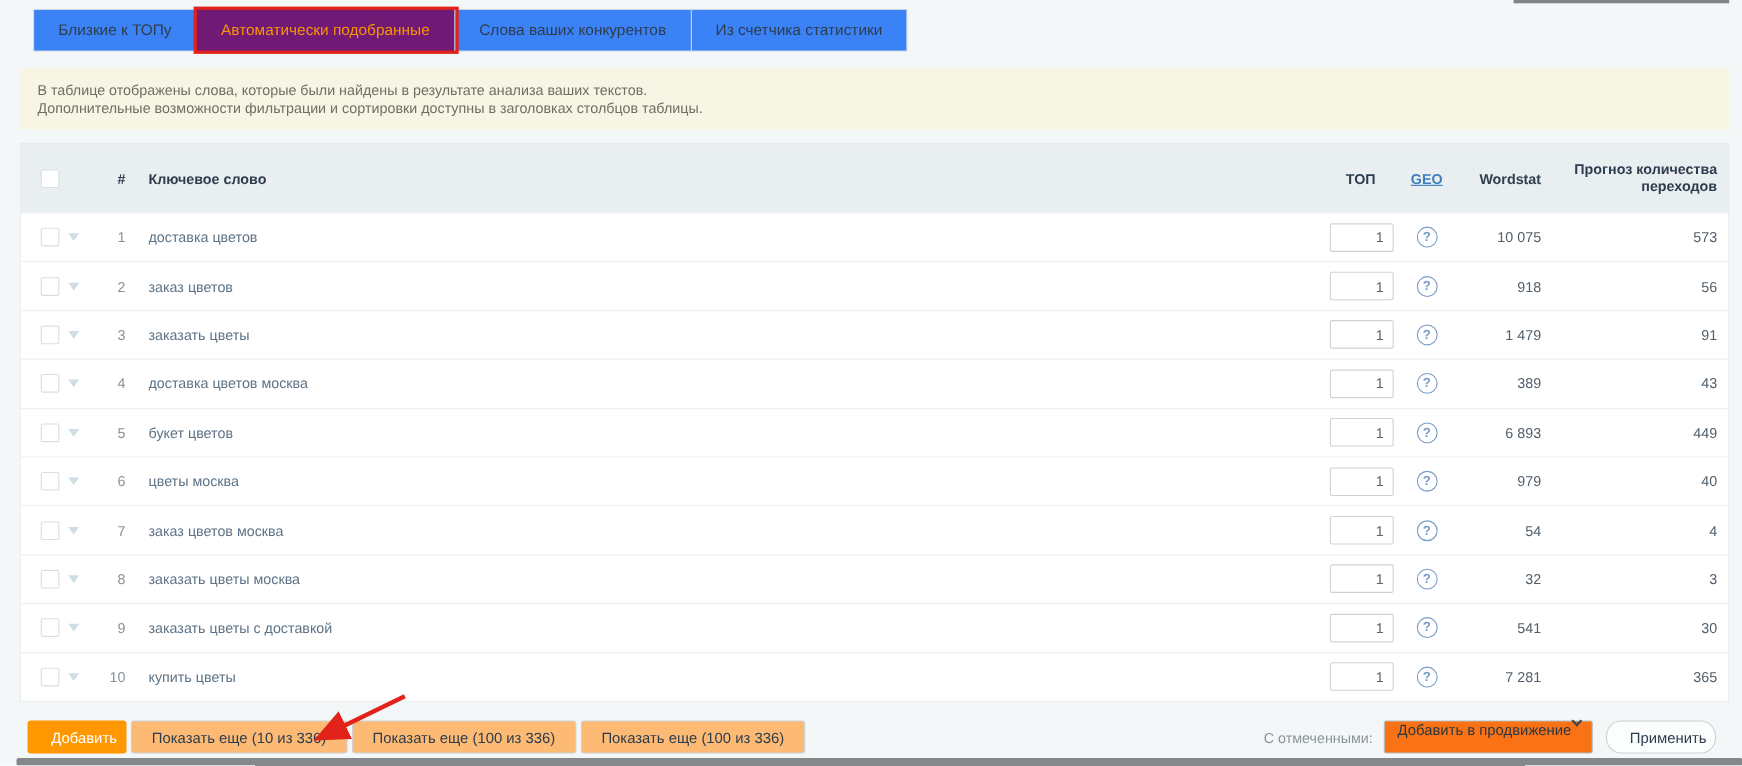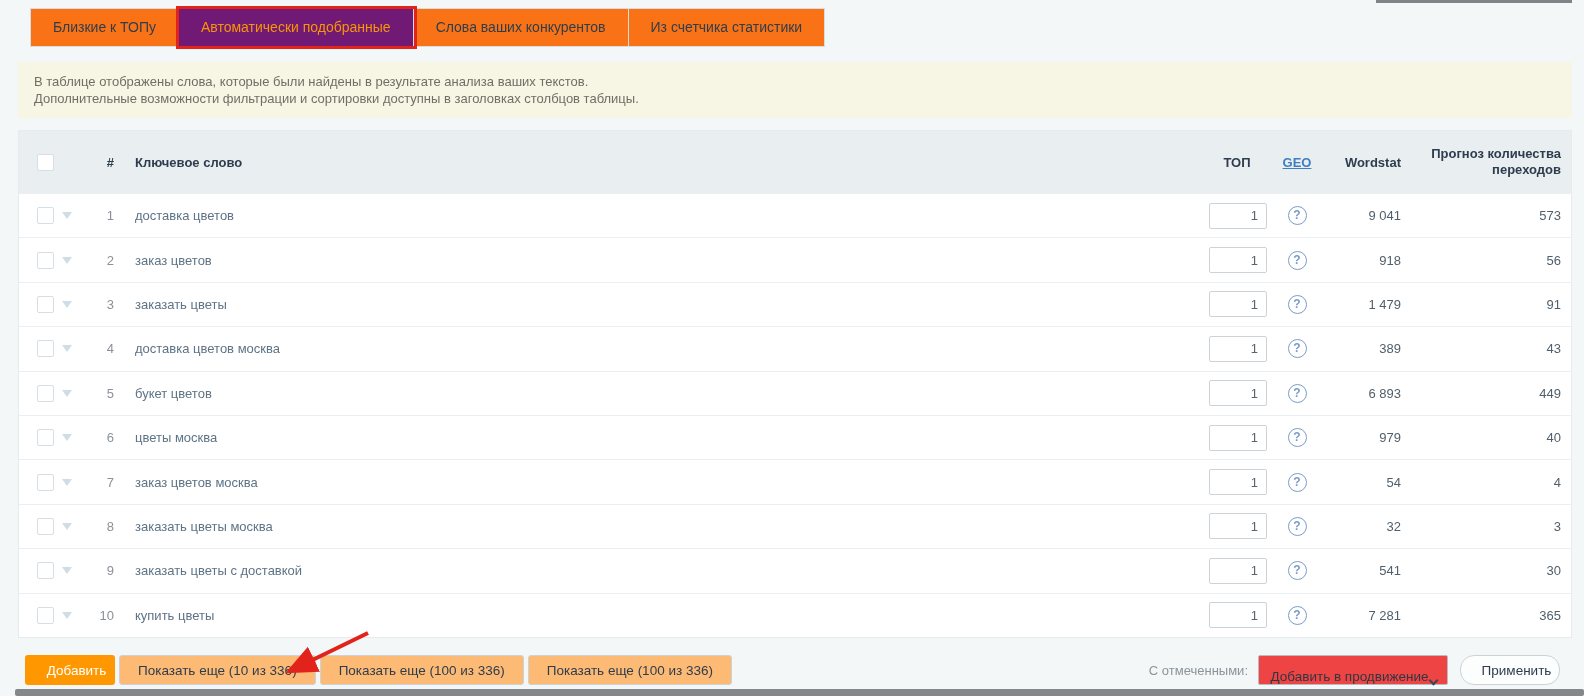--- a/index.html
+++ b/index.html
@@ -12,21 +12,21 @@
   }
 
   
   .top-artifact { position: absolute; left: 1376px; top: 0; width: 196px; height: 3px; background: #7e8487; }
   .bottom-scrollbar { position: absolute; left: 15px; top: 689px; width: 1569px; height: 7px; background: #84888b; border-radius: 2px; }
 
   
   .tabbar { position: absolute; left: 30px; top: 8px; display: flex; border: 1px solid #d8dde1; background: #fcfdfd; }
   .tab {
     height: 37px; line-height: 37px; padding: 0 22px; font-size: 14px;
-    color: #2e3d4e; background: #f97316; border-right: 1px solid #d8dde1;
+    color: #2e3d4e; background: #3b82f6; border-right: 1px solid #d8dde1;
     white-space: nowrap; cursor: pointer;
   }
   .tab:last-child { border-right: none; }
   .tab.active {
     background: #701a75; color: #f89406;
     box-shadow: 0 0 0 3px #e1231c; position: relative; z-index: 3;
   }
 
   
   .info-banner {
@@ -83,21 +83,21 @@
     background: #ff9800; color: #fff; font-size: 13.5px;
   }
   .btn-more {
     height: 30px; margin-left: 4px; padding: 0 18px; border-radius: 3px;
     background: #fdba74; border: 1px solid #ccd2d6; color: #2e3d4e; font-size: 13.5px;
   }
   .footer-right { margin-left: auto; margin-right: 12px; display: flex; align-items: center; }
   .with-selected { color: #8b949b; font-size: 13px; margin-right: 10px; margin-left: 48px; }
   .select-box {
     width: 190px; height: 30px; border: 1px solid #b6bdc2; border-radius: 2px;
-    background: #ef4444; display: flex; align-items: flex-end; padding: 0 10px;
+    background: #f97316; display: flex; align-items: flex-start; padding: 0 10px;
     color: #2c3843; font-size: 13.5px; cursor: pointer;
   }
   .select-box .select-label { flex: 1; text-align: center; white-space: nowrap; }
   .chevron-down {
     width: 7px; height: 7px; border-right: 2px solid #3a4750; border-bottom: 2px solid #3a4750;
     transform: rotate(45deg); margin-top: -4px; flex: none;
   }
   .btn-apply {
     margin-left: 12px; width: 100px; height: 30px; border-radius: 14px;
     background: #fcfdfd; border: 1px solid #ccd2d6; color: #2e3d4e; font-size: 13.5px;
@@ -148,21 +148,21 @@
           <div class="caret-down"></div>
         </div>
     <div class="cell-num">1</div>
     <div class="cell-kw">доставка цветов</div>
     <div class="cell-top">
           <input class="top-input" value="1" style="">
         </div>
     <div class="cell-geo">
           <div class="help-circle">?</div>
         </div>
-    <div class="cell-wordstat">9 041</div>
+    <div class="cell-wordstat">10 075</div>
     <div class="cell-forecast">573</div>
     <div class="pad-r"></div>
   </div>
       <div class="trow">
     <div class="cell-check">
           <div class="checkbox"></div>
         </div>
     <div class="cell-caret">
           <div class="caret-down"></div>
         </div>

